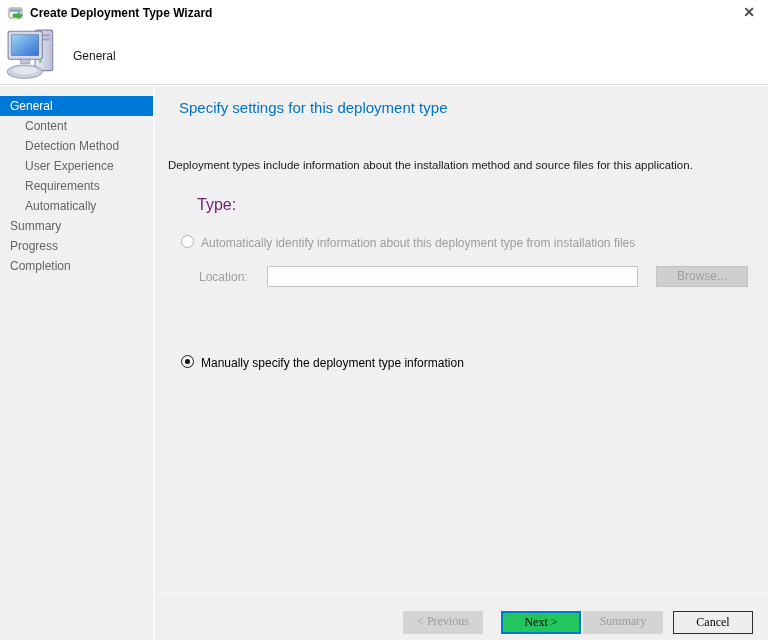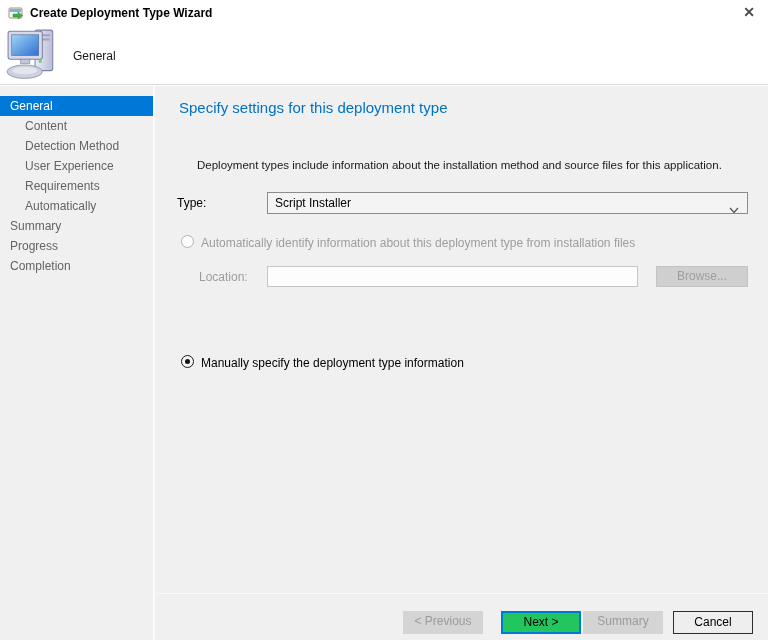--- a/index.html
+++ b/index.html
@@ -34,23 +34,23 @@
     border-right:2px solid #fbfbfb; padding-top:10px;
   }
   .side-item { height:20px; line-height:20px; font-size:12px; color:#646464; padding-left:10px; white-space:nowrap; }
   .side-item.sub { padding-left:25px; }
   .side-item.selected { background:#0078d7; color:#ffffff; }
   .side-item.current { color:#000000; font-weight:bold; }
 
   .main { position:absolute; left:157px; top:0; width:611px; height:554px; }
 
   .page-heading { position:absolute; left:22px; top:13px; font-size:15px; color:#0072c6; white-space:nowrap; }
-  .description { position:absolute; left:40px; top:73px; font-size:11.5px; color:#1a1a1a; white-space:nowrap; }
+  .description { position:absolute; left:11px; top:73px; font-size:11.5px; color:#1a1a1a; white-space:nowrap; }
 
-  .type-label { position:absolute; left:20px; top:110px; font-size:12px; color:#000000; }
+  .type-label { position:absolute; left:40px; top:110px; font-size:16px; color:#701a75; }
   .combobox {
     position:absolute; left:110px; top:106px; width:481px; height:22px;
     background:#f4f4f4; border:1px solid #8b8b8b;
     font-size:12px; color:#000; line-height:20px; padding-left:7px; cursor:default;
   }
   .combobox .chevron { position:absolute; right:8px; top:7px; width:10px; height:7px; }
 
   .radio-circle {
     position:absolute; width:13px; height:13px; border-radius:50%;
     background:#fdfdfd; border:1px solid #b3b3b3;
@@ -73,21 +73,21 @@
   .browse-btn {
     position:absolute; left:499px; top:180px; width:92px; height:21px;
     background:#cfcfcf; border:1px solid #c3c3c3; color:#9f9f9f;
     font-size:12px; text-align:center; line-height:19px;
   }
   .example-text { position:absolute; left:111px; top:207px; font-size:12px; color:#9d9d9d; white-space:nowrap; }
 
   
   .footer {
     position:absolute; left:0; bottom:0; width:611px; height:47px;
-    border-top:1px solid #fbfbfb; background:#f0f0f0;
+    border-top:1px solid #fbfbfb; background:#f0f0f0;font-family:Liberation Serif, serif;
   }
   .btn {
     position:absolute; top:17px; width:80px; height:23px;
     font-size:12px; text-align:center; line-height:21px; cursor:default;
   }
   .btn-previous { left:246px; background:#d4d4d4; border:1px solid #cicfcf; border:none; color:#9b9b9b; }
   .btn-next { left:344px; background:#22c55e; border:2px solid #0078d7; color:#000; line-height:19px; cursor:pointer; }
   .btn-summary { left:426px; background:#d4d4d4; border:none; color:#9b9b9b; }
   .btn-cancel { left:516px; background:#eeeeee; border:1px solid #2d2d2d; color:#000; cursor:pointer; }
 </style>
@@ -146,28 +146,20 @@
     <div class="side-item">Progress</div>
     <div class="side-item">Completion</div>
   </div>
 
   <div class="main">
 
     <div class="page-heading">Specify settings for this deployment type</div>
     <div class="description">Deployment types include information about the installation method and source files for this application.</div>
 
     <div class="type-label">Type:</div>
-    <div class="combobox">
-      <span>Script Installer</span>
-      <span class="chevron">
-        <svg viewBox="0 0 10 7" width="10" height="7">
-          <polyline points="1,1 5,5.5 9,1" fill="none" stroke="#5a5a5a" stroke-width="1.3"></polyline>
-        </svg>
-      </span>
-    </div>
 
     <span class="radio-circle" style="left:24px; top:149px;"></span>
     <span class="radio-label disabled" style="left:44px; top:150px;">Automatically identify information about this deployment type from installation files</span>
 
     <span class="location-label">Location:</span>
     <input class="location-input" type="text" disabled="" value="" style="">
     <span class="browse-btn">Browse...</span>
 
     <span class="radio-circle checked" style="left:24px; top:269px;"></span>
     <span class="radio-label enabled" style="left:44px; top:270px;">Manually specify the deployment type information</span>

